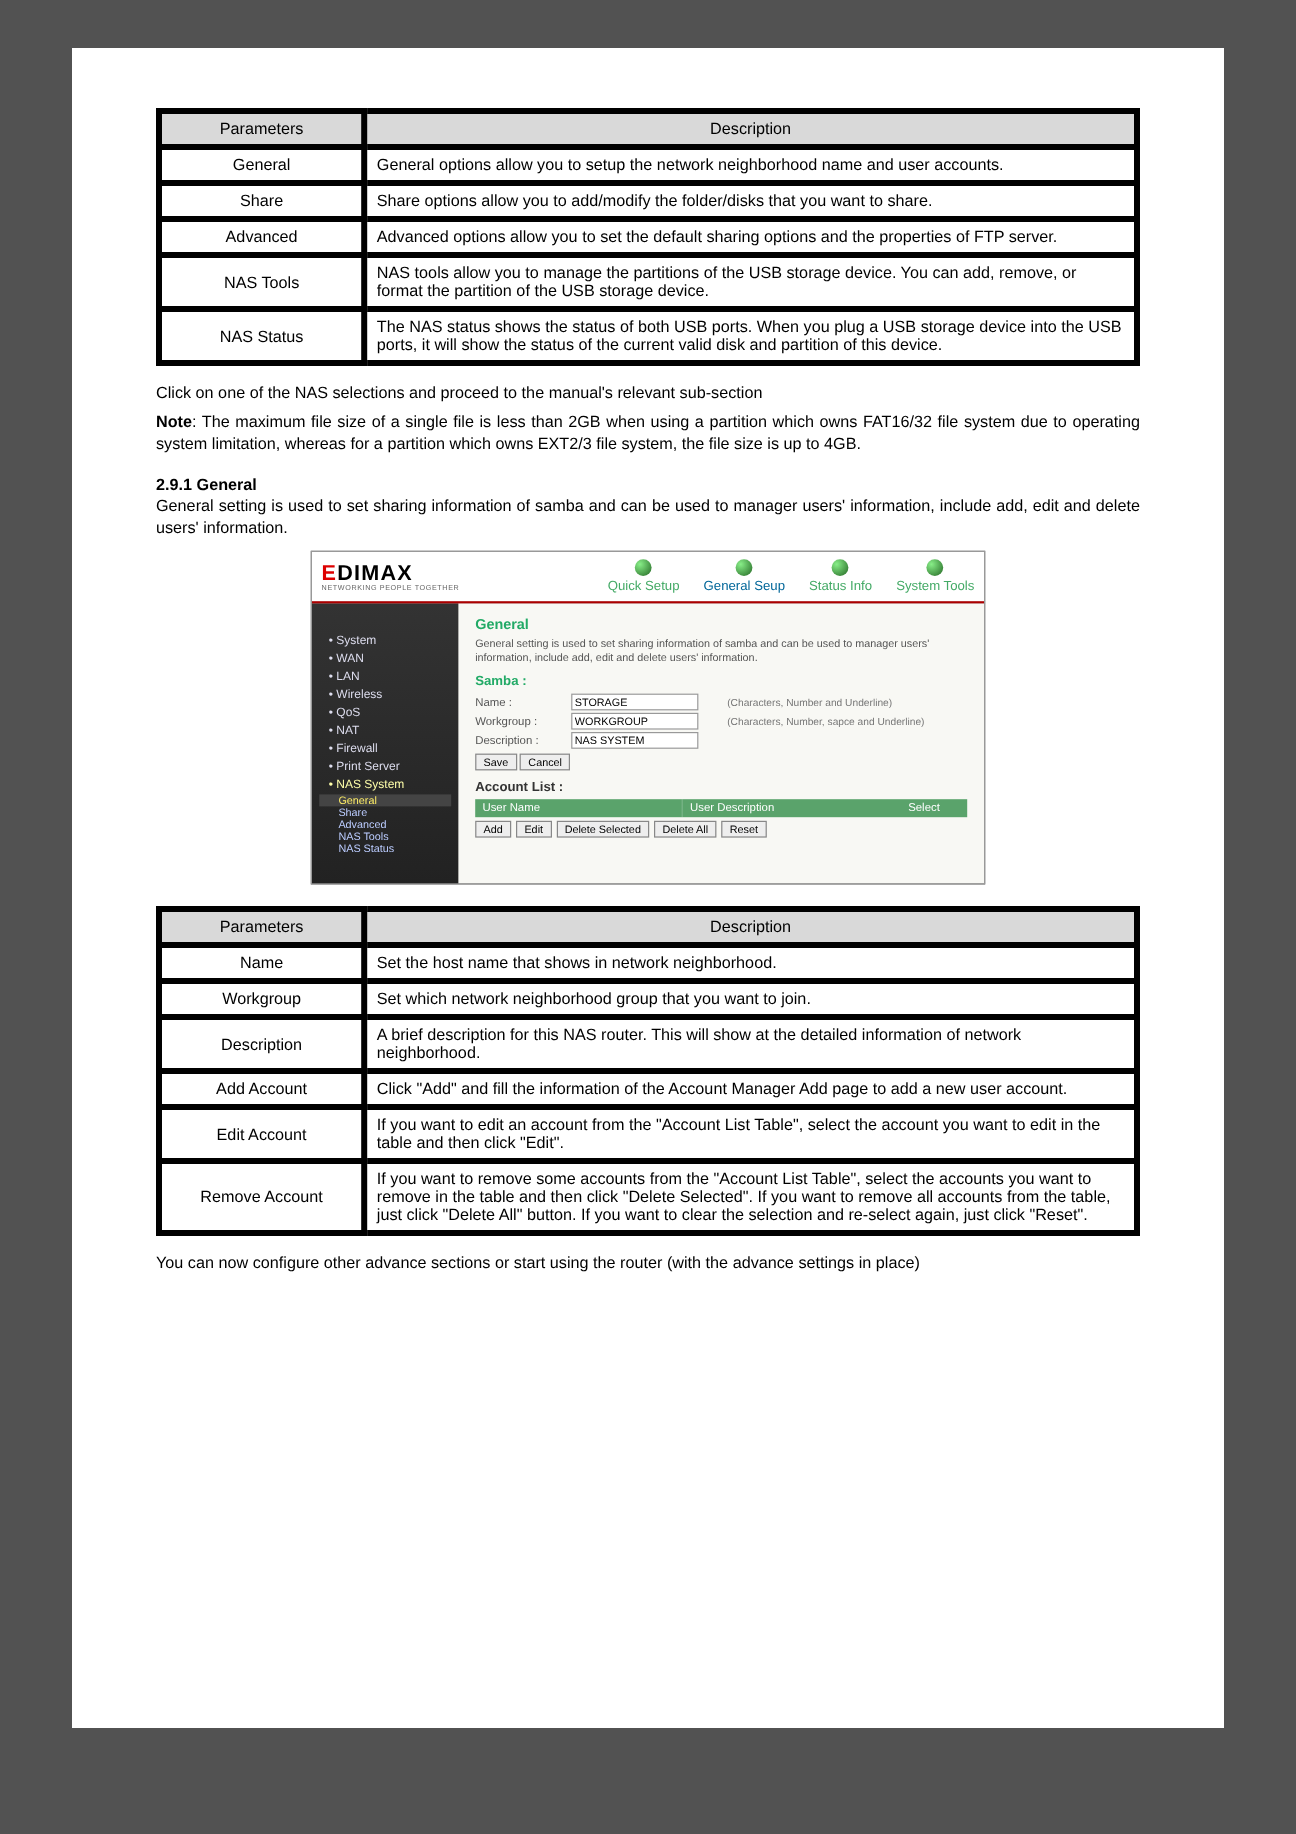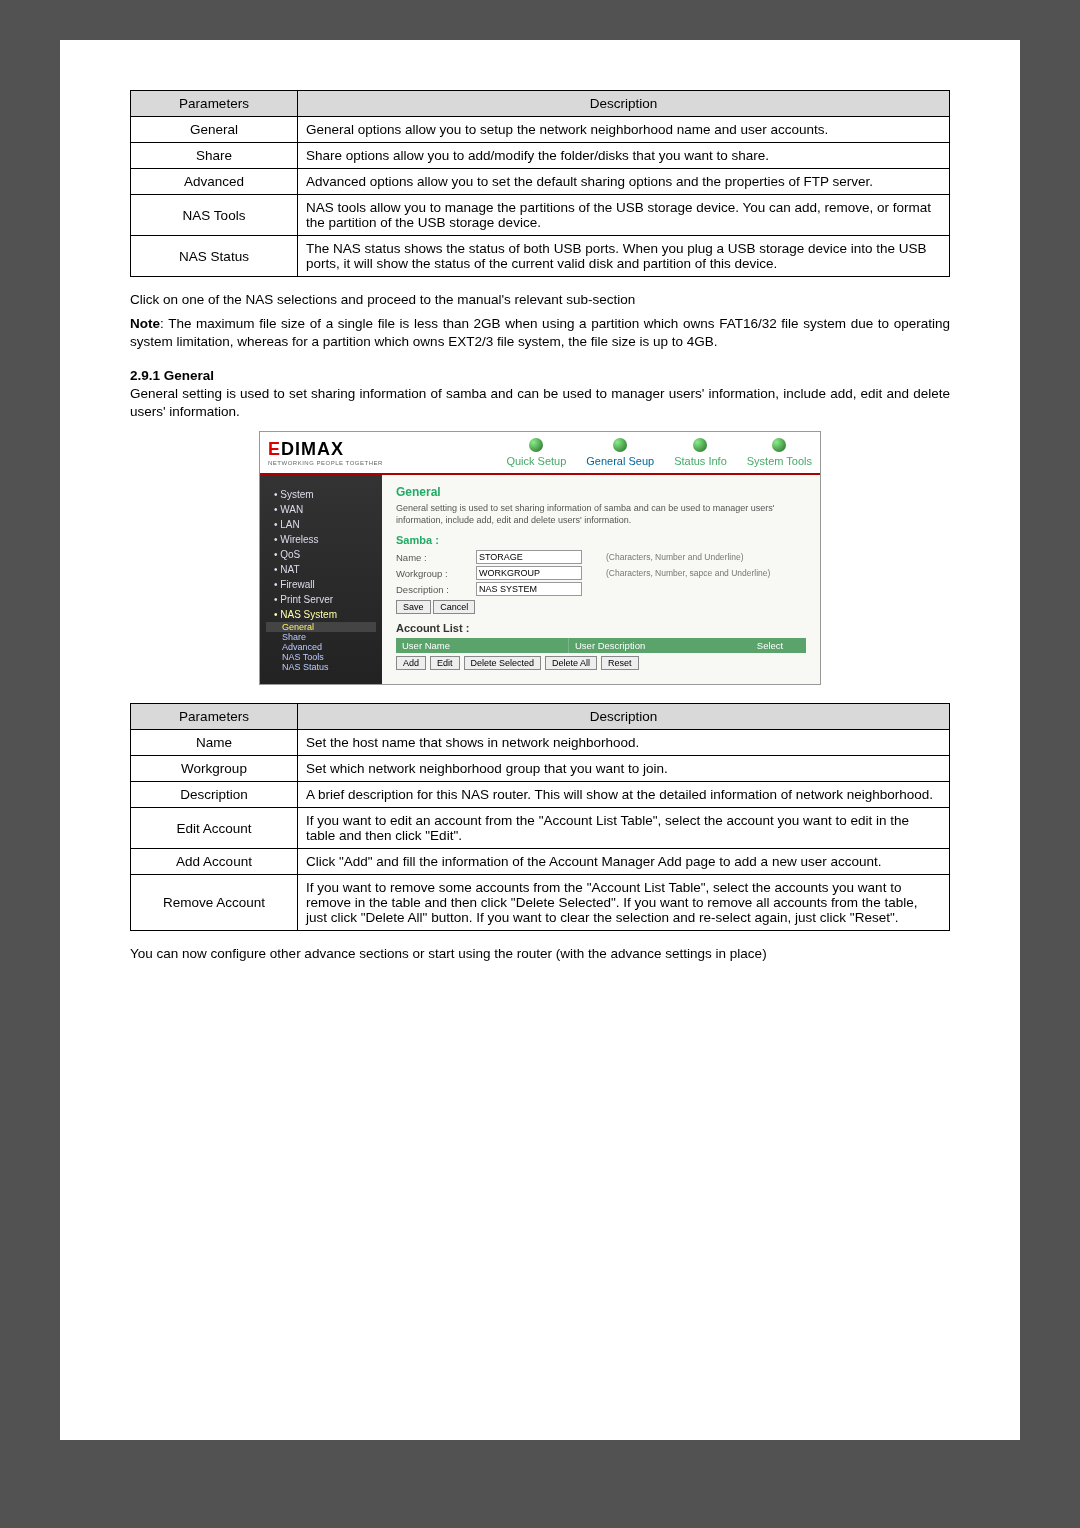--- a/index.html
+++ b/index.html
@@ -18,21 +18,21 @@
     min-height: 1400px;
     box-sizing: border-box;
     position: relative;
   }
   table.desc-table {
     width: 100%;
     border-collapse: collapse;
     margin-bottom: 14px;
   }
   table.desc-table th, table.desc-table td {
-    border: 1px solid #000000;
+    border: 5px solid #000000;
     padding: 5px 8px;
     font-size: 13.5px;
     vertical-align: middle;
   }
   table.desc-table th {
     background: #d9d9d9;
     font-weight: normal;
     text-align: center;
   }
   table.desc-table td.param {
@@ -68,21 +68,21 @@
   .logo-dot { color:#d00;}
   .logo-sub { font-size:6px; color:#666; letter-spacing:0.5px;}
   .top-nav { display:flex; gap:20px; font-size:11px; }
   .top-nav-item { display:flex; align-items:center; gap:3px; color:#4a6;flex-direction:column; }
   .top-nav-item .ball { width:14px; height:14px; border-radius:50%; background:radial-gradient(circle at 30% 30%, #8e8, #262); }
   .top-nav-item.sel { color:#069; }
   .shot-body { display:flex; }
   .shot-side {
     width:110px;
     background:linear-gradient(#333,#222);
-    padding:12px 6px;
+    padding:24px 6px;
     color:#eee;
     font-size:10px;
   }
   .side-item { padding:2px 0 2px 8px; color:#dde; }
   .side-item::before { content:"• "; }
   .side-item.active { color:#ffa; }
   .side-sub { padding-left:16px; font-size:9px; color:#bcf; }
   .side-sub.active { color:#fe6; background:#444; }
   .shot-main { flex:1; padding:10px 14px; background:#f8f8f4; }
   .shot-title { color:#2a6; font-size:12px; font-weight:bold; margin-bottom:4px;}
@@ -237,28 +237,28 @@
         </tr>
     <tr>
           <td class="param">Workgroup</td>
           <td class="desc">Set which network neighborhood group that you want to join.</td>
         </tr>
     <tr>
           <td class="param">Description</td>
           <td class="desc">A brief description for this NAS router. This will show at the detailed information of network neighborhood.</td>
         </tr>
     <tr>
+          <td class="param">Add Account</td>
+          <td class="desc">Click "Add" and fill the information of the Account Manager Add page to add a new user account.</td>
+        </tr>
+    <tr>
           <td class="param">Edit Account</td>
           <td class="desc">If you want to edit an account from the "Account List Table", select the account you want to edit in the table and then click "Edit".</td>
         </tr>
     <tr>
-          <td class="param">Add Account</td>
-          <td class="desc">Click "Add" and fill the information of the Account Manager Add page to add a new user account.</td>
-        </tr>
-    <tr>
           <td class="param">Remove Account</td>
           <td class="desc">If you want to remove some accounts from the "Account List Table", select the accounts you want to remove in the table and then click "Delete Selected". If you want to remove all accounts from the table, just click "Delete All" button. If you want to clear the selection and re-select again, just click "Reset".</td>
         </tr>
   </tbody>
     </table>
 
   <p class="body-text">You can now configure other advance sections or start using the router (with the advance settings in place)</p>
 
 </div>
 

